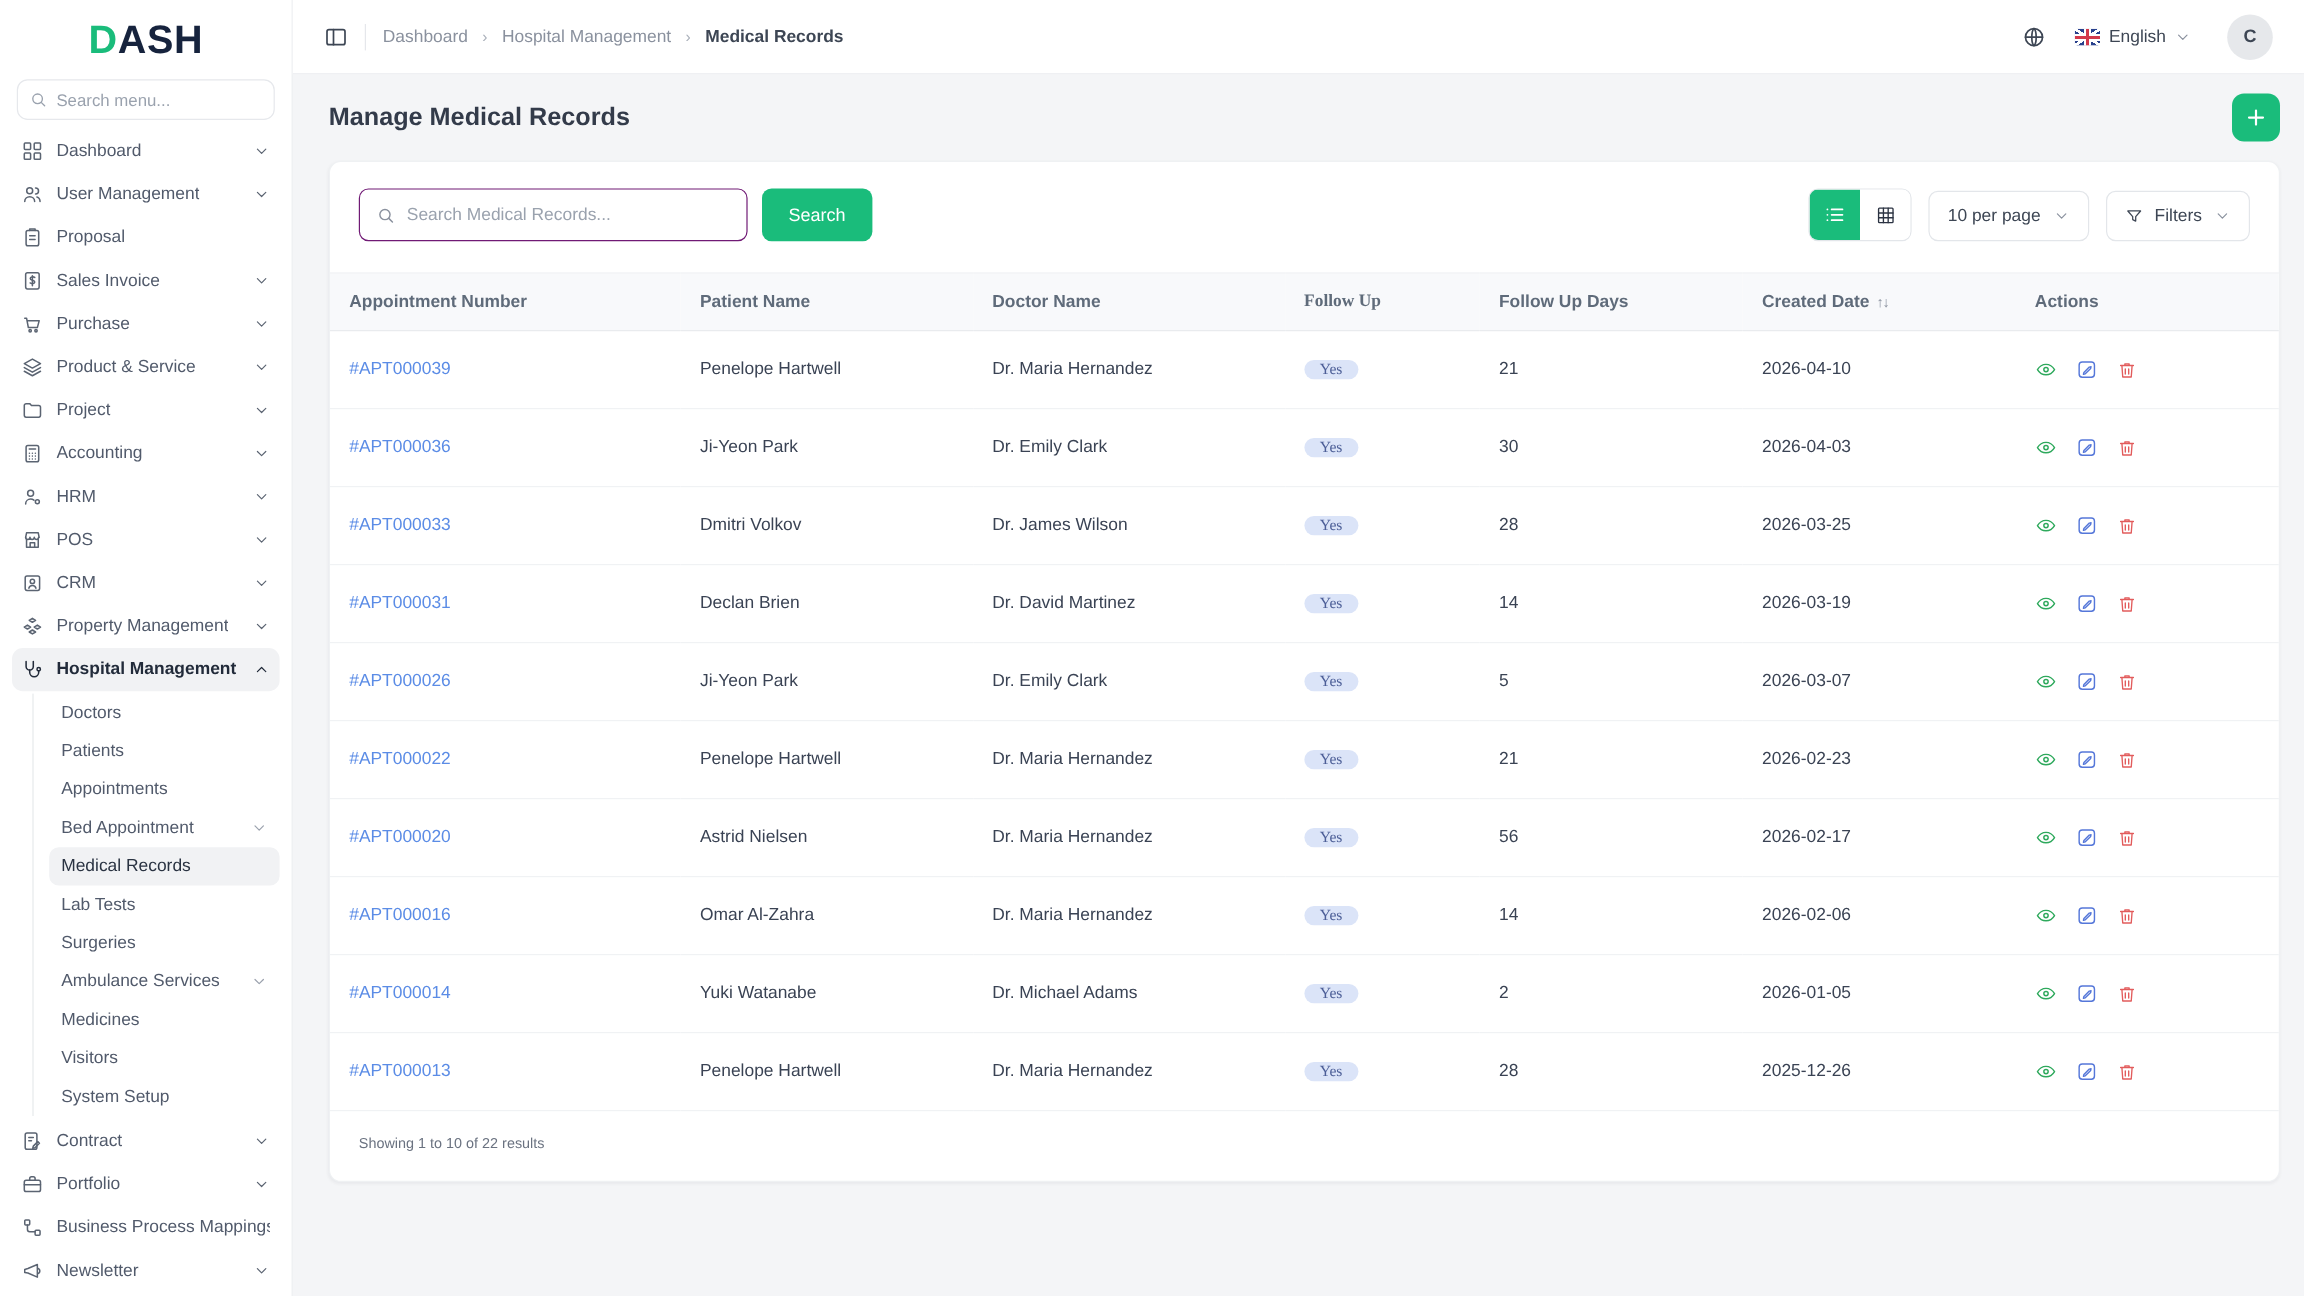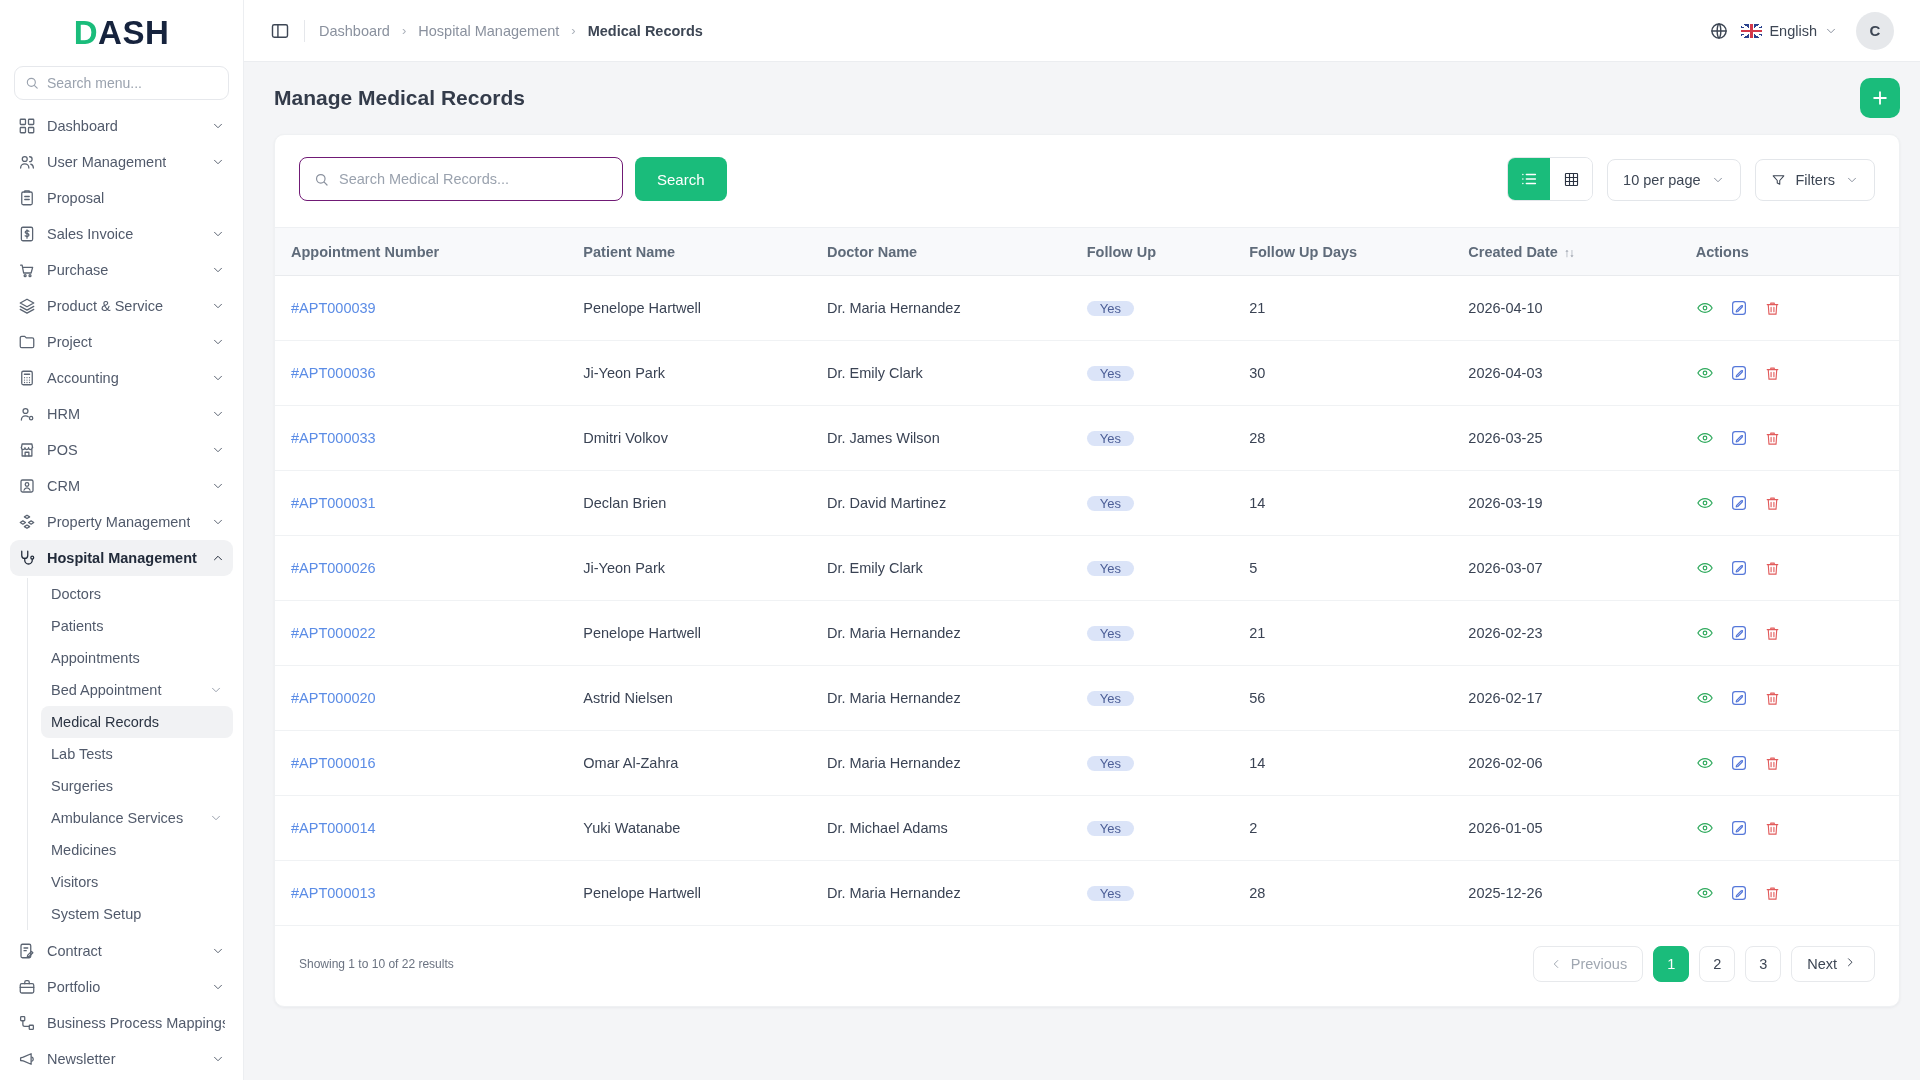--- a/index.html
+++ b/index.html
@@ -54,21 +54,21 @@
   .topbar {
     height:62px; background:#fff; border-bottom:1px solid #ebedf0;
     display:flex; align-items:center; padding:0 26px; gap:14px; flex:none;
   }
   .panel-toggle { color:#3d4654; background:none; border:none; cursor:pointer; }
   .topbar-divider { width:1px; height:22px; background:#e5e7eb; }
   .breadcrumb { display:flex; align-items:center; gap:12px; font-size:14.5px; }
   .crumb { color:#8a919e; cursor:pointer; }
   .crumb.current { color:#3d4654; font-weight:600; cursor:default; }
   .crumb-sep { color:#aab0ba; font-size:13px; }
-  .topbar-right { margin-left:auto; display:flex; align-items:center; gap:12px; }
+  .topbar-right { margin-left:auto; display:flex; align-items:center; gap:24px; }
   .globe-btn { background:none; border:none; color:#3d4654; cursor:pointer; }
   .lang-select { display:flex; align-items:center; gap:7px; cursor:pointer; }
   .flag {
     width:21px; height:14px; border-radius:2px;
     background:
       linear-gradient(90deg, transparent 43%, #d3394b 43%, #d3394b 57%, transparent 57%),
       linear-gradient(transparent 40%, #d3394b 40%, #d3394b 60%, transparent 60%),
       linear-gradient(90deg, transparent 36%, #fff 36%, #fff 64%, transparent 64%),
       linear-gradient(transparent 30%, #fff 30%, #fff 70%, transparent 70%),
       linear-gradient(33deg, transparent 45%, #fff 45%, #fff 55%, transparent 55%),
@@ -129,21 +129,21 @@
   table { width:100%; border-collapse:collapse; margin-top:4px; }
   thead th {
     height:48px; background:#f8f9fb; text-align:left; padding:0 16px;
     font-size:14.5px; font-weight:600; color:#5f6b7a;
     border-top:1px solid #eef0f3; border-bottom:1px solid #e9ebee; white-space:nowrap;
   }
   thead th .sort { color:#8a919e; font-size:12px; letter-spacing:-1px; margin-left:6px; }
   th:nth-child(1), td:nth-child(1){ width:18%; }
   th:nth-child(2), td:nth-child(2){ width:15%; }
   th:nth-child(3), td:nth-child(3){ width:16%; }
-  th:nth-child(4), td:nth-child(4){ width:10%; }
+  th:nth-child(4), td:nth-child(4){ width:10%;font-family:Liberation Serif, serif; }
   th:nth-child(5), td:nth-child(5){ width:13.5%; }
   th:nth-child(6), td:nth-child(6){ width:14%; }
   th:nth-child(7), td:nth-child(7){ width:13.5%; }
   tbody td {
     height:65px; padding:0 16px; font-size:14.5px; color:#3a4354;
     border-bottom:1px solid #f0f2f4; white-space:nowrap;
   }
   .apt-link { color:var(--link); text-decoration:none; cursor:pointer;text-align:right; }
   .badge {
     display:inline-block; padding:0 13px; border-radius:999px;
@@ -853,33 +853,16 @@
                     </svg>
                   </button>
                 </div>
               </td>
             </tr>
           </tbody>
       </table>
 
       <div class="card-footer">
         <div class="results-summary">Showing 1 to 10 of 22 results</div>
-        <div class="pagination" id="pagination">
-            <button class="pag-btn prev">
-              <svg width="14" height="14" viewBox="0 0 24 24" fill="none" stroke="currentColor" stroke-width="1.7" stroke-linecap="round" stroke-linejoin="round">
-                <path d="m15 6-6 6 6 6"></path>
-              </svg>
-              <span>Previous</span>
-            </button>
-            <button class="pag-btn page active">1</button>
-            <button class="pag-btn page">2</button>
-            <button class="pag-btn page">3</button>
-            <button class="pag-btn next">
-              <span>Next</span>
-              <svg width="14" height="14" viewBox="0 0 24 24" fill="none" stroke="currentColor" stroke-width="1.7" stroke-linecap="round" stroke-linejoin="round">
-                <path d="m9 6 6 6 6-6" transform="rotate(-90 12 12)"></path>
-              </svg>
-            </button>
-          </div>
       </div>
     </div>
   </div>
 </div>
 
 </body></html>

